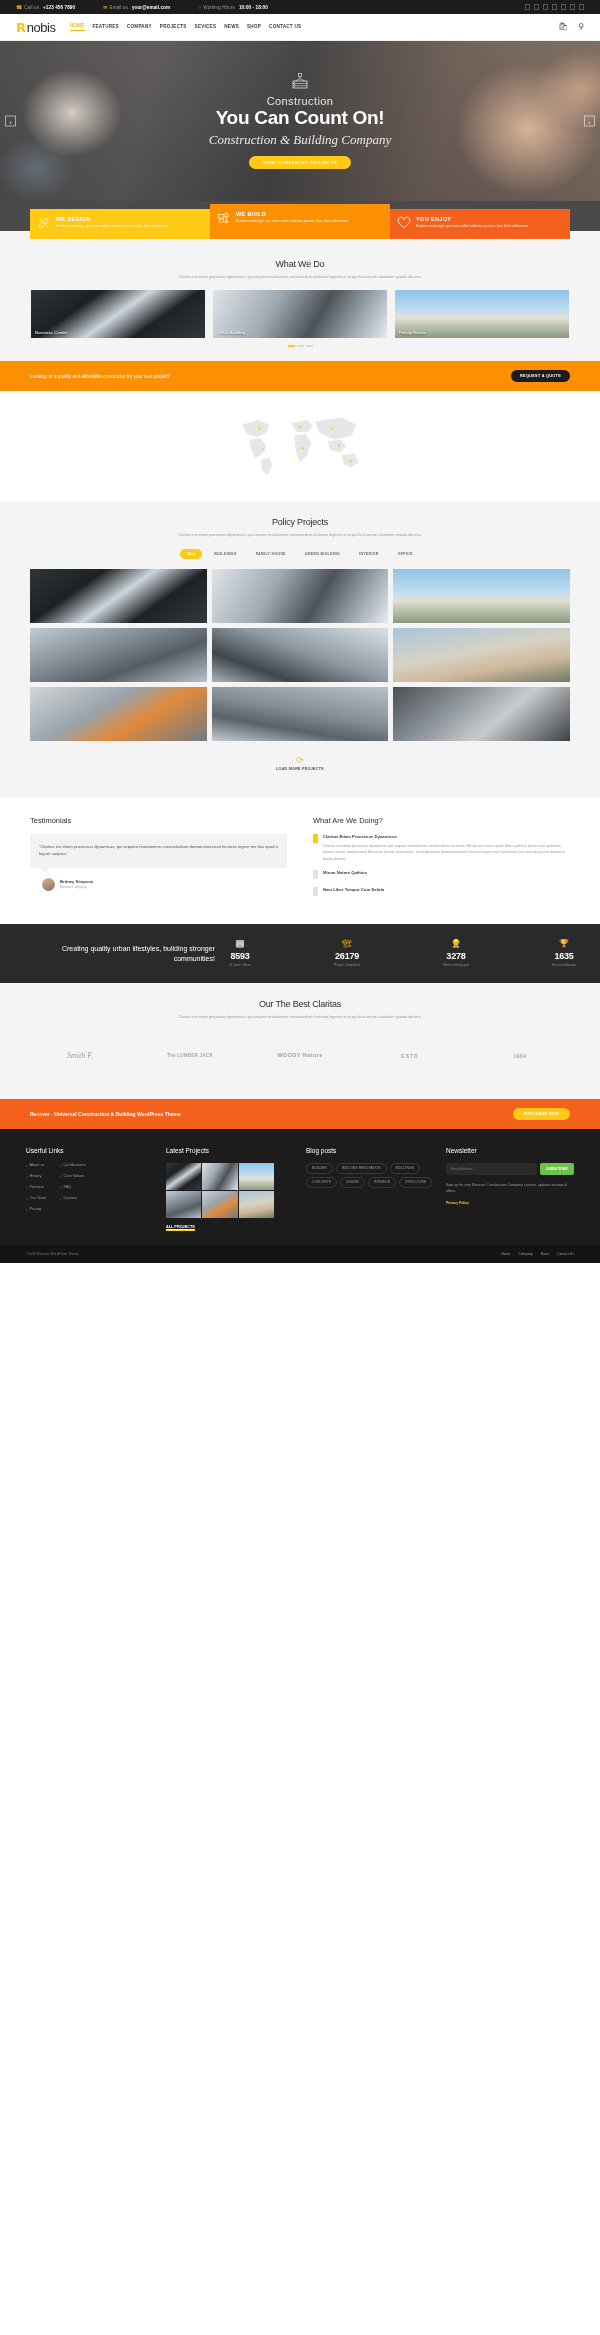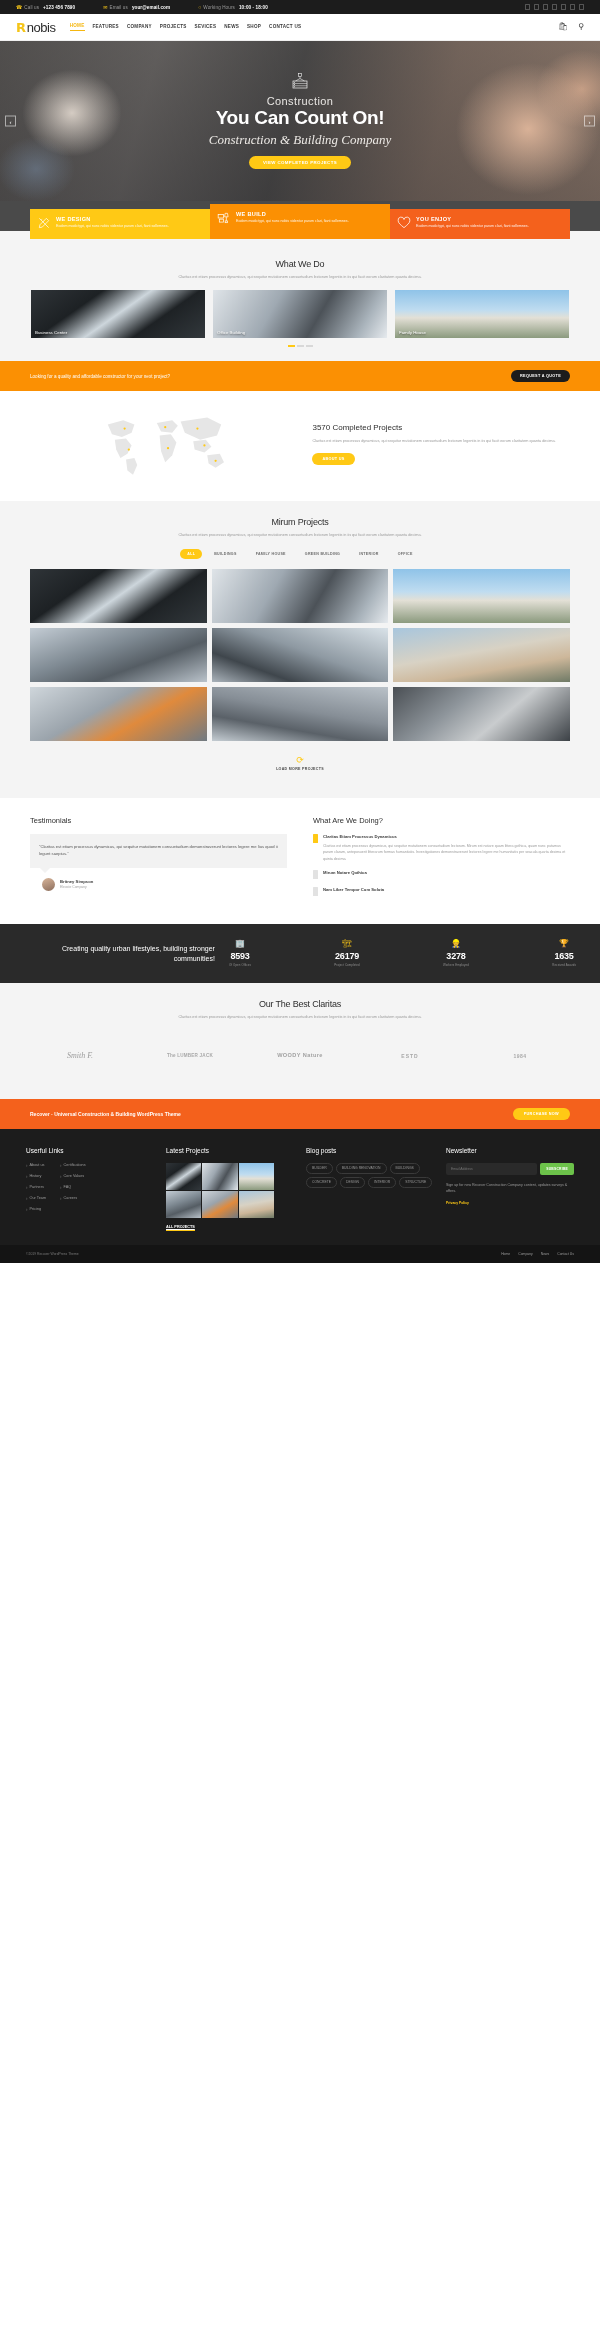--- a/index.html
+++ b/index.html
@@ -369,29 +369,24 @@
           <circle cx="42" cy="28" r="1.6"></circle>
             <circle cx="48" cy="58" r="1.6"></circle>
           <circle cx="100" cy="26" r="1.6"></circle>
             <circle cx="104" cy="56" r="1.6"></circle>
           <circle cx="146" cy="28" r="1.6"></circle>
             <circle cx="156" cy="52" r="1.6"></circle>
           <circle cx="172" cy="74" r="1.6"></circle>
         </g>
       </svg>
     </div>
-    <div class="cp-right">
-      <div class="cp-ttl">3570 Completed Projects</div>
-      <div class="cp-txt">Claritas est etiam processus dynamicus, qui sequitur mutationem consuetudium lectorum legentis in iis qui facit eorum claritatem quanta decima.</div>
-      <button class="cp-btn">ABOUT US</button>
-    </div>
   </div>
 
   <div class="rp">
-    <div class="sec-ttl">Mirum Projects</div>
+    <div class="sec-ttl">Policy Projects</div>
     <div class="sec-sub">Claritas est etiam processus dynamicus, qui sequitur mutationem consuetudium lectorum legentis in iis qui facit eorum claritatem quanta decima.</div>
     <div class="filters">
       <button class="on">ALL</button>
       <button>BUILDINGS</button>
       <button>FAMILY HOUSE</button>
       <button>GREEN BUILDING</button>
       <button>INTERIOR</button>
       <button>OFFICE</button>
     </div>
     <div class="rp-grid">

